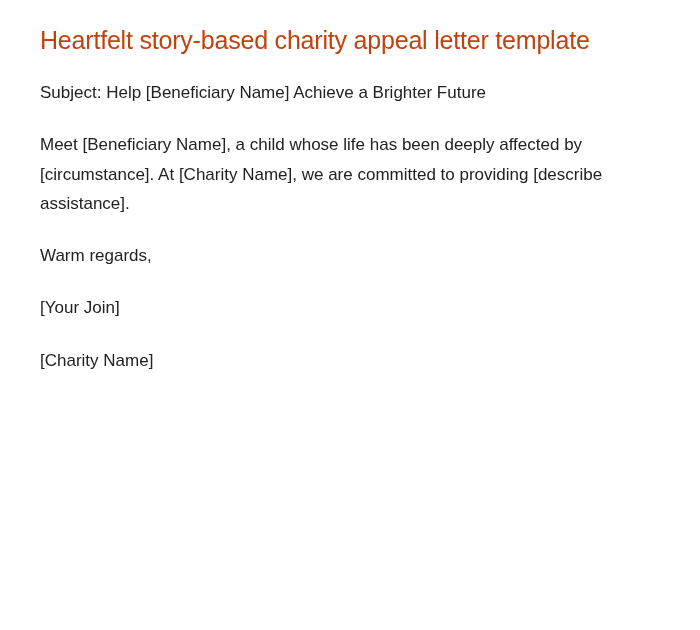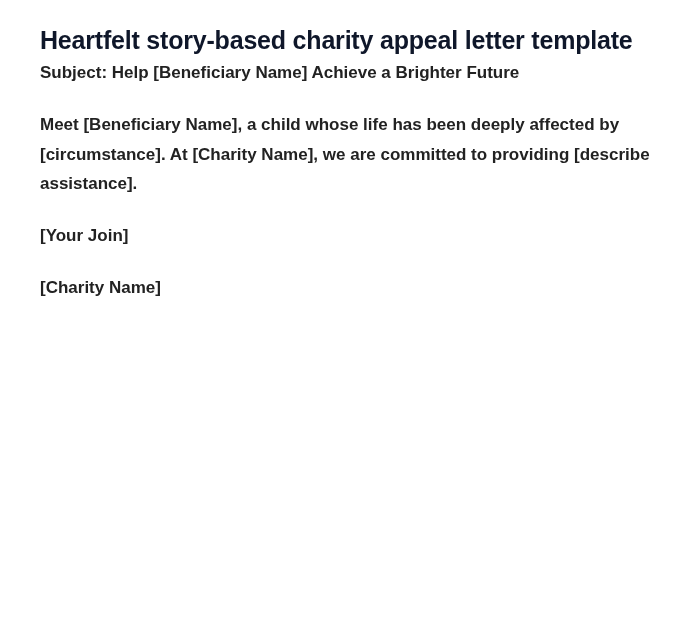--- a/index.html
+++ b/index.html
@@ -19,49 +19,50 @@
     box-sizing: border-box;
     width: 700px;
     height: 630px;
     padding: 22px 40px 0 40px;
     background: #ffffff;
     position: relative;
   }
   .doc-title {
     font-size: 25px;
     line-height: 1.45;
-    font-weight: bold;
+    font-weight: normal;
     letter-spacing: -0.2px;
-    color: #0f172a;
-    margin: 0 0 0 0;
+    color: #c2410c;
+    margin: 0 0 20px 0;
     max-width: 600px;
   }
   .para {
     font-size: 17px;
     line-height: 1.72;
     color: #222222;
     margin: 0 0 23px 0;
     max-width: 615px;
-    font-weight: 700;
+    font-weight: 400;
   }
   .para:last-child {
     margin-bottom: 12px;
   }
 </style>
 </head>
 <body>
 
 <div class="page">
 
   <h1 class="doc-title">Heartfelt story-based charity appeal letter template</h1>
 
   <p class="para">Subject: Help [Beneficiary Name] Achieve a Brighter Future</p>
 
 
   <p class="para">Meet [Beneficiary Name], a child whose life has been deeply affected by [circumstance]. At [Charity Name], we are committed to providing [describe assistance].</p>
 
 
+  <p class="para">Warm regards,</p>
 
   <p class="para">[Your Join]</p>
 
   <p class="para">[Charity Name]</p>
 
 </div>
 
 </body></html>

